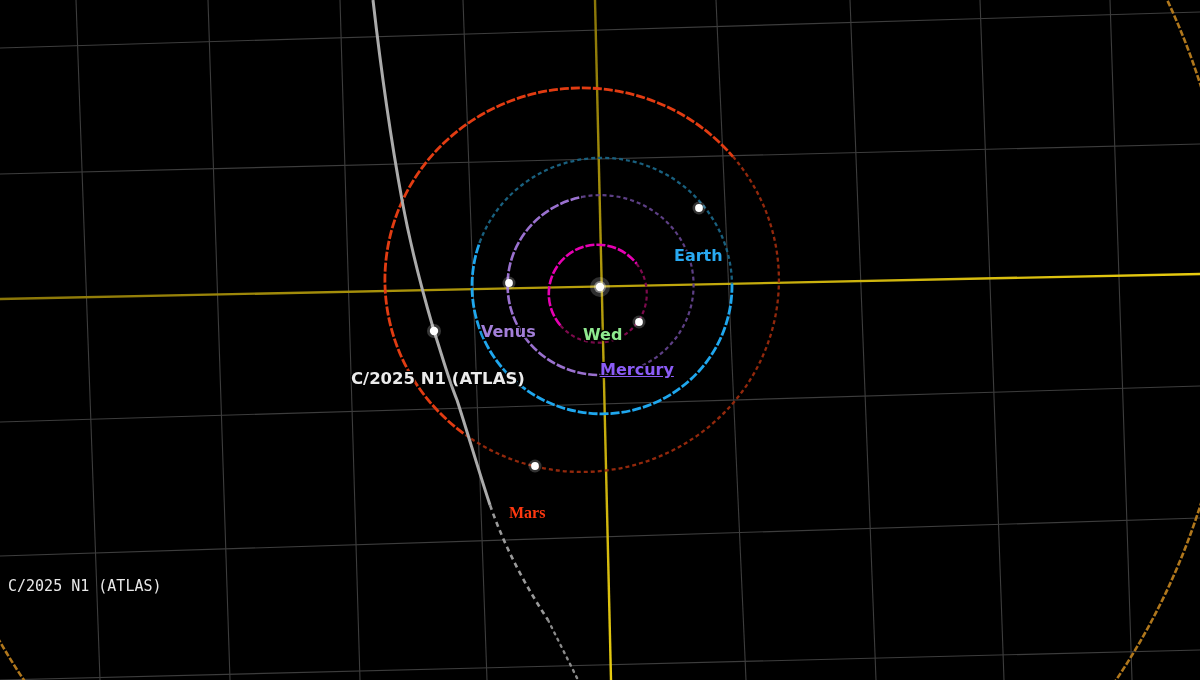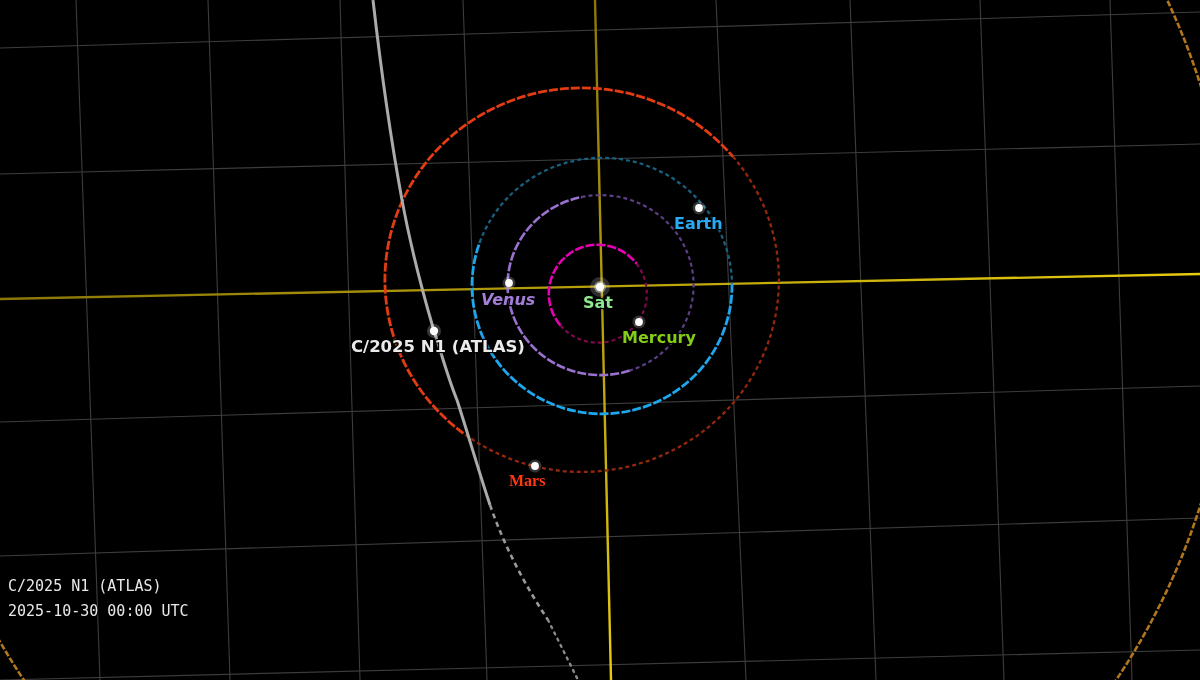--- a/index.html
+++ b/index.html
@@ -5,24 +5,25 @@
   html,body{margin:0;padding:0;background:#000;}
   #stage{
     position:relative;width:1200px;height:680px;background:#000;
     overflow:hidden;font-family:"DejaVu Sans","Liberation Sans",sans-serif;
   }
   #orbit-svg{position:absolute;left:0;top:0;}
   .body-label{
     position:absolute;font-weight:bold;font-size:16px;line-height:17px;
     white-space:nowrap;
     text-shadow:1px 1px 0 #000,-1px -1px 0 #000,1px -1px 0 #000,-1px 1px 0 #000,0 0 4px #000;
+    margin-top:32px;
   }
   #label-sun{left:583px;top:294px;color:#8fe88f;}
-  #label-mercury{left:622px;top:329px;color:#84cc16;}
-  #label-venus{left:481px;top:291px;color:#a37fd9;font-style:italic;}
+  #label-mercury{left:600px;top:329px;color:#8b5cf6;text-decoration:underline;}
+  #label-venus{left:481px;top:291px;color:#a37fd9;}
   #label-earth{left:674px;top:215px;color:#29aaf2;}
   #label-mars{left:509px;top:472px;color:#ff3810;font-family:Liberation Serif, serif;}
   #label-comet{left:351px;top:338px;color:#ebebeb;font-size:16.5px;}
   #info-panel{
     position:absolute;left:8px;top:574px;
     font-family:"DejaVu Sans Mono","Liberation Mono",monospace;
     font-size:15px;line-height:25px;color:#e8e8e8;
     text-shadow:1px 1px 1px #000;
   }
   #info-panel div{height:25px;}
@@ -101,25 +102,24 @@
     <g>
       <circle cx="535" cy="466" r="6.5" fill="#ffffff" opacity="0.2"></circle>
       <circle cx="535" cy="466" r="3.9" fill="#ffffff"></circle>
     </g>
     <g>
       <circle cx="434" cy="331" r="7" fill="#ffffff" opacity="0.22"></circle>
       <circle cx="434" cy="331" r="4.2" fill="#ffffff"></circle>
     </g>
   </svg>
 
-  <div class="body-label" id="label-sun">Sat</div>
+  <div class="body-label" id="label-sun">Wed</div>
   <div class="body-label" id="label-mercury">Mercury</div>
   <div class="body-label" id="label-venus">Venus</div>
   <div class="body-label" id="label-earth">Earth</div>
   <div class="body-label" id="label-mars">Mars</div>
   <div class="body-label" id="label-comet">C/2025 N1 (ATLAS)</div>
 
   <div id="info-panel">
     <div>C/2025 N1 (ATLAS)</div>
-    <div>2025-10-30 00:00 UTC</div>
   </div>
 
 </div>
 
 </body></html>

